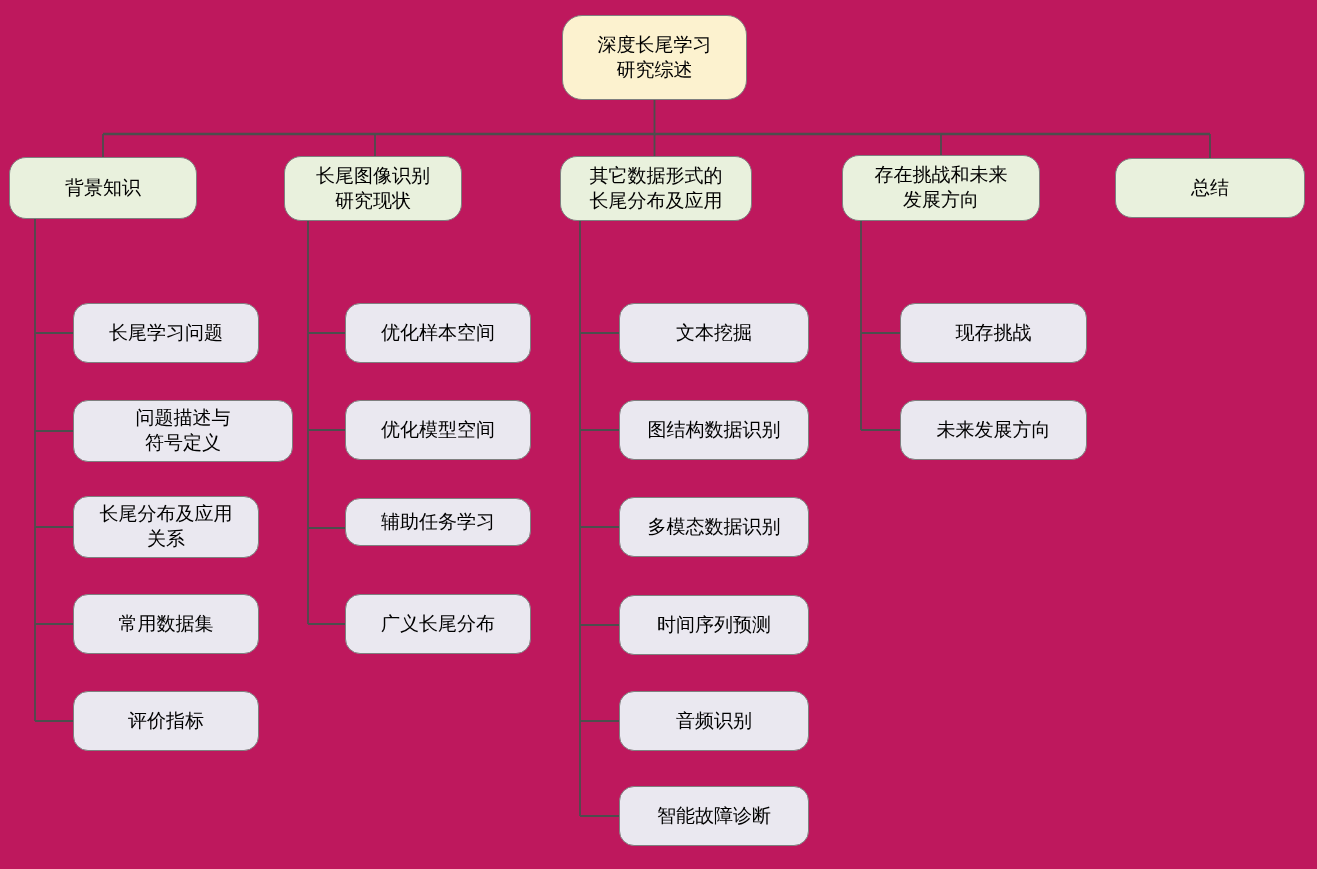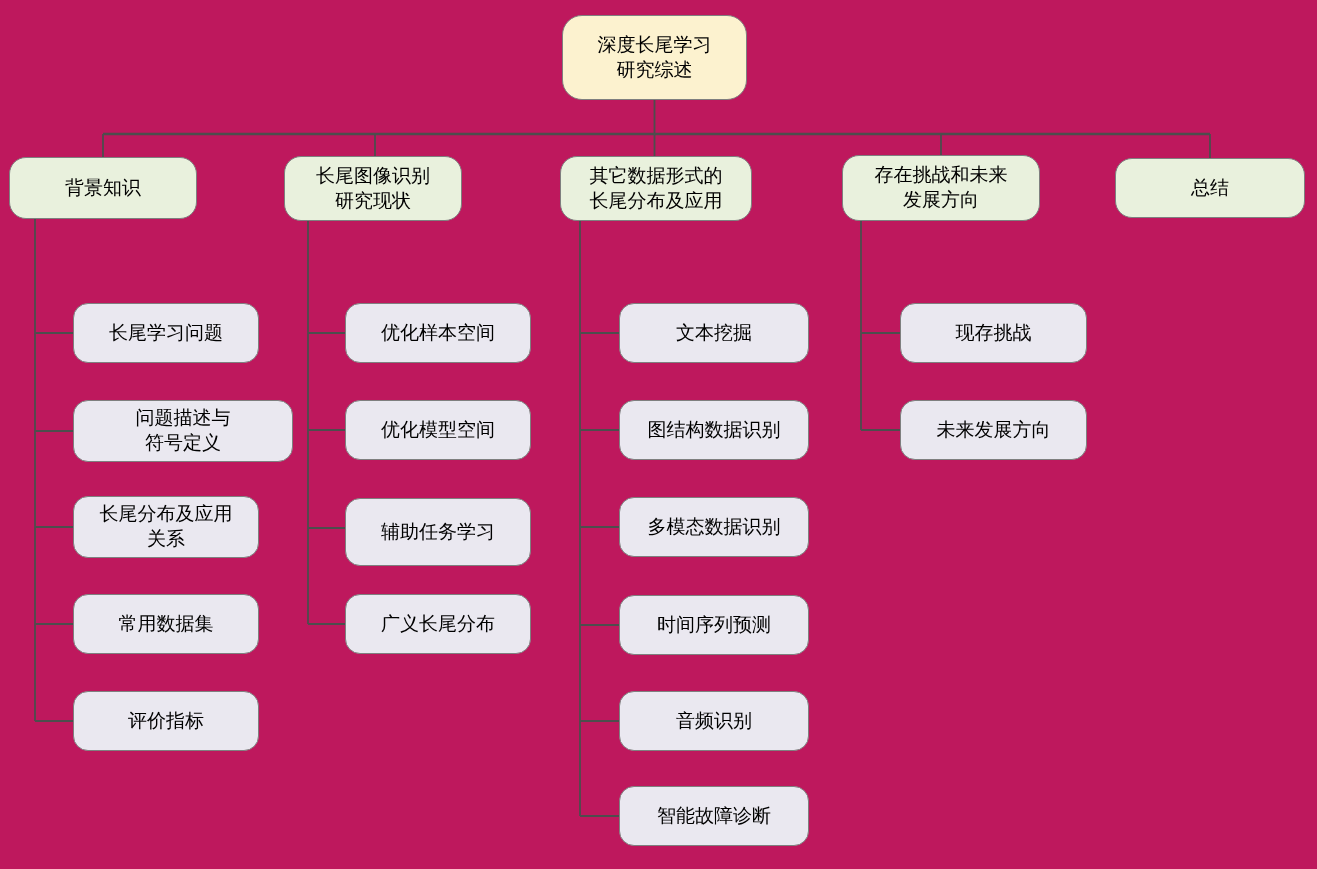--- a/index.html
+++ b/index.html
@@ -95,21 +95,21 @@
   <div class="node child-node" style="left:73px;top:691px;width:186px;height:60px;">
     <span class="lbl">评价指标</span>
   </div>
 
   <div class="node child-node" style="left:345px;top:303px;width:186px;height:60px;">
     <span class="lbl">优化样本空间</span>
   </div>
   <div class="node child-node" style="left:345px;top:400px;width:186px;height:60px;">
     <span class="lbl">优化模型空间</span>
   </div>
-  <div class="node child-node" style="left:345px;top:498px;width:186px;height:68px;">
+  <div class="node child-node" style="left:345px;top:498px;width:186px;height:48px;">
     <span class="lbl">辅助任务学习</span>
   </div>
   <div class="node child-node" style="left:345px;top:594px;width:186px;height:60px;">
     <span class="lbl">广义长尾分布</span>
   </div>
 
   <div class="node child-node" style="left:619px;top:303px;width:190px;height:60px;">
     <span class="lbl">文本挖掘</span>
   </div>
   <div class="node child-node" style="left:619px;top:400px;width:190px;height:60px;">

